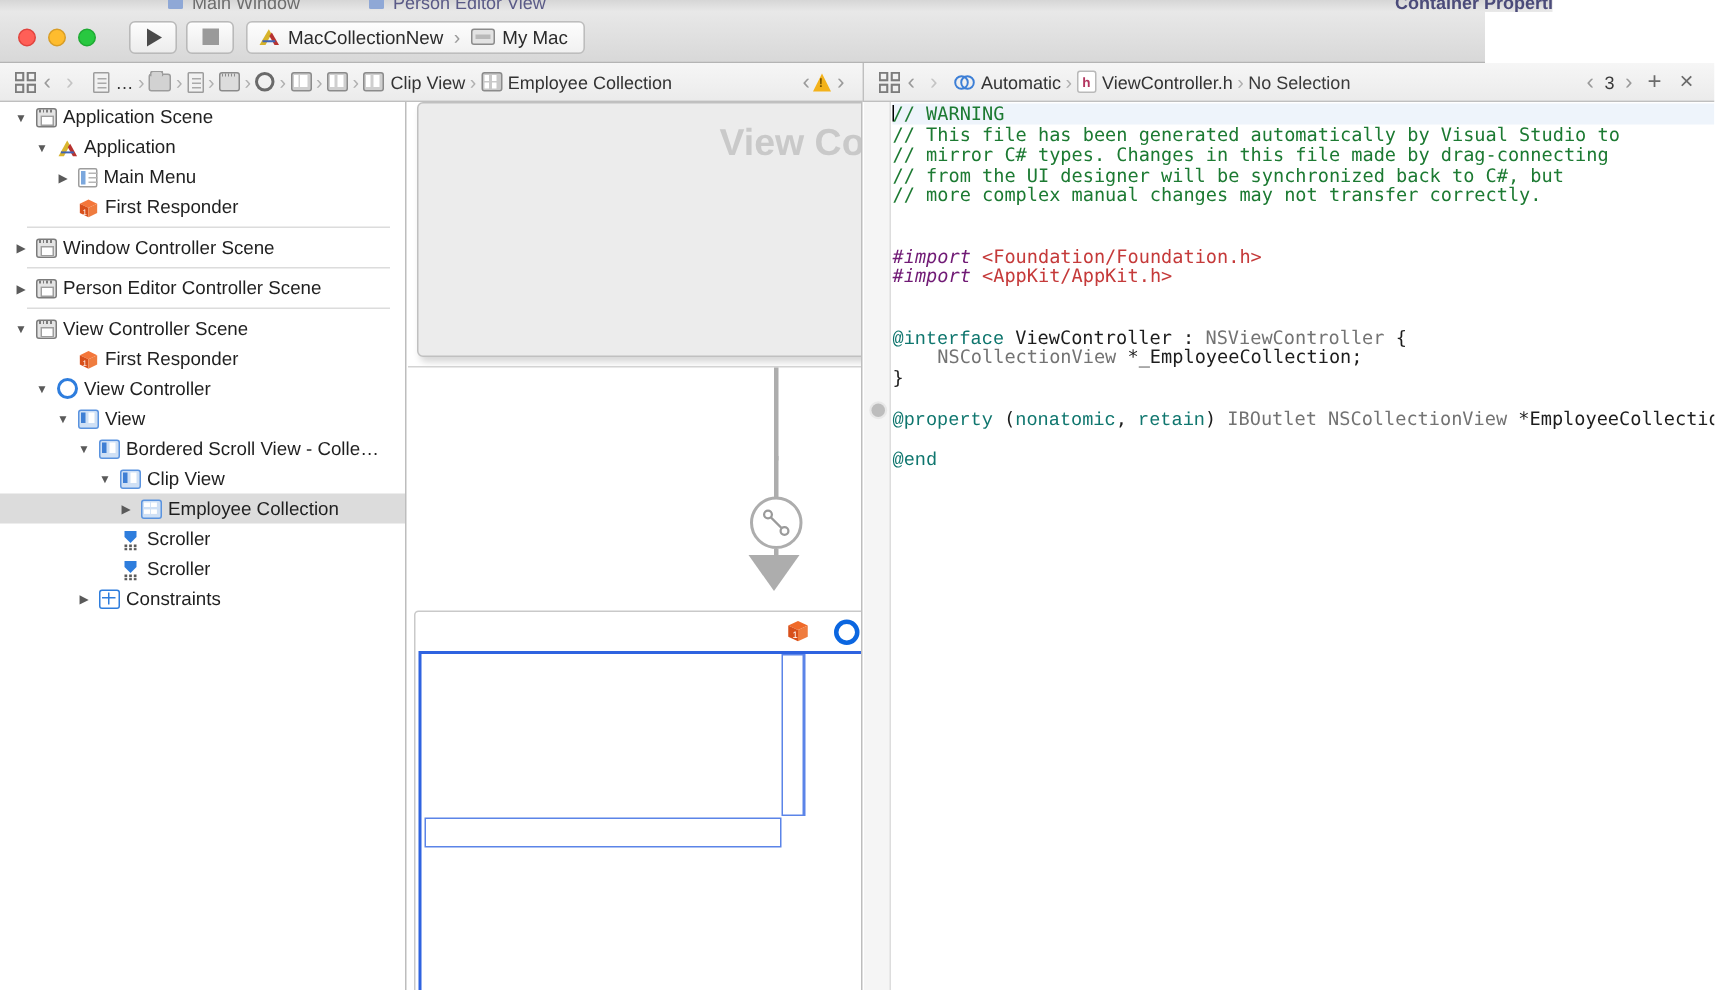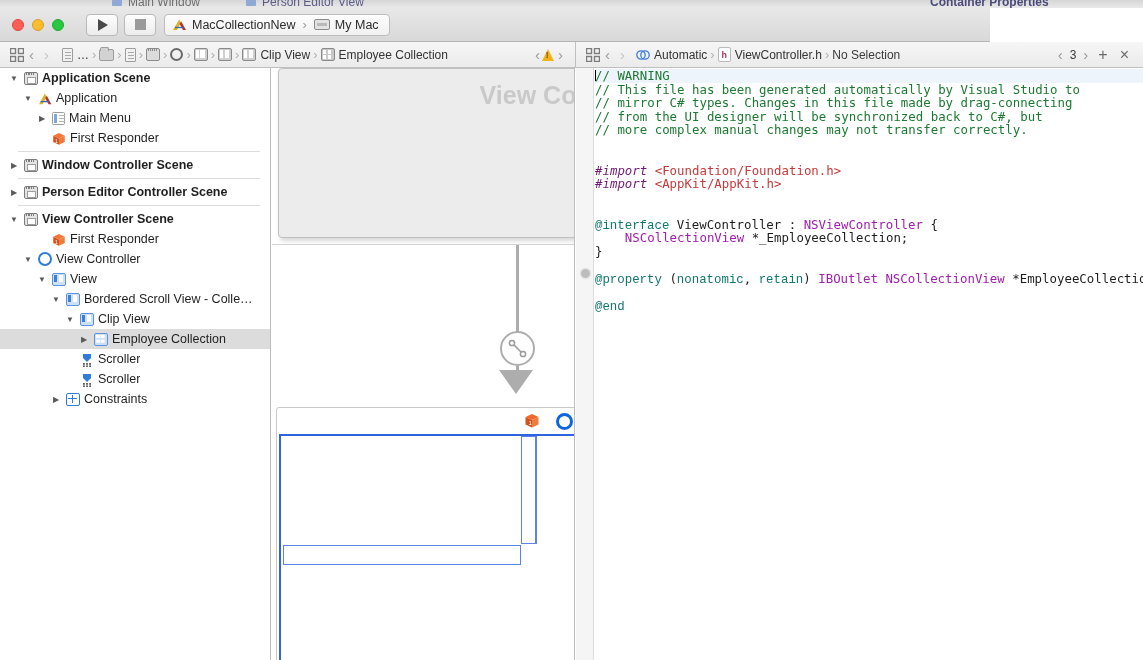--- a/index.html
+++ b/index.html
@@ -7,21 +7,21 @@
     width: 1143px; height: 660px;
     overflow: hidden;
     font-family: "Liberation Sans", sans-serif;
     background: #ffffff;
     -webkit-font-smoothing: antialiased;
   }
   .app { position: relative; width: 1143px; height: 660px; }
 
   
   .ghost-strip {
-    position: absolute; top: 0; left: 0; width: 1143px; height: 8px;
+    position: absolute; top: 0; left: 0; width: 1035px; height: 8px;
     background: linear-gradient(#d6d6d6, #e9e9e9);
     overflow: hidden;
   }
   .ghost-txt {
     position: absolute; top: -5px; font-size: 12px; color: #6d6d6d;
     white-space: nowrap; font-weight: 400;
   }
   .ghost-txt.g1 { left: 128px; }
   .ghost-txt.g2 { left: 262px; color:#5a5a87; }
   .ghost-txt.g3 { left: 930px; color:#4b4b7a; font-weight:600;}
@@ -130,21 +130,21 @@
   .nav-row {
     position:relative; height:20px; display:flex; align-items:center;
     white-space:nowrap;
   }
   .nav-row.selected { background:#dcdcdc; }
   .nav-row .tw {
     width:12px; flex:none; display:flex; align-items:center; justify-content:center;
     font-size:8px; color:#5a5a5a;
   }
   .nav-row .nl { margin-left:4px; overflow:hidden; text-overflow:ellipsis; }
-  .nav-row.bold .nl { font-weight:700; }
+  .nav-row.bold .nl { font-weight:400; }
   .nav-div { height:1px; background:#dcdcdc; margin:3px 10px 3px 18px; }
 
   
   .ni { width:14px;height:13px;flex:none;position:relative;display:inline-block;}
   .ni-scene{border:1.5px solid #7b7b7b;border-radius:2px;background:#e4e4e4;}
   .ni-scene::before{content:"";position:absolute;left:1px;top:0px;width:8.5px;height:2px;background:repeating-linear-gradient(90deg,#7b7b7b 0 1.2px,transparent 1.2px 2.4px);}
   .ni-scene::after{content:"";position:absolute;left:2px;top:4px;width:7px;height:5px;border:1px solid #9e9e9e;background:#fff;}
   .ni-app svg{display:block;}
   .ni-menu{border:1.3px solid #9d9d9d;border-radius:1.5px;background:#fff;width:13px;height:13px;}
   .ni-menu::before{content:"";position:absolute;left:1.2px;top:1.2px;width:3px;height:9.5px;background:#7ba7dd;}
@@ -222,21 +222,21 @@
     font-family:"DejaVu Sans Mono","Liberation Mono",monospace;
     font-size:12.4px; line-height:13.5px; white-space:pre;
   }
   .code .ln { height:13.5px; }
   .code .ln.cur { background:#eef4fb; }
   .caret { display:inline-block; width:1px; height:11px; background:#000; vertical-align:-1px; margin-right:-1px; }
   .c-comment { color:#1c7a32; }
   .c-pre     { color:#701a75;font-style:italic; }
   .c-str     { color:#c53a3a; }
   .c-key     { color:#0f766e;font-family:Liberation Mono, monospace; }
-  .c-type    { color:#a21caf; }
+  .c-type    { color:#737373; }
   .c-plain   { color:#1d1d1d; }
 </style>
 </head>
 <body>
 
 <div class="app">
 
   <div class="ghost-strip">
     <span class="ghost-ico" style="left:112px;"></span>
     <span class="ghost-txt g1">Main Window</span>

